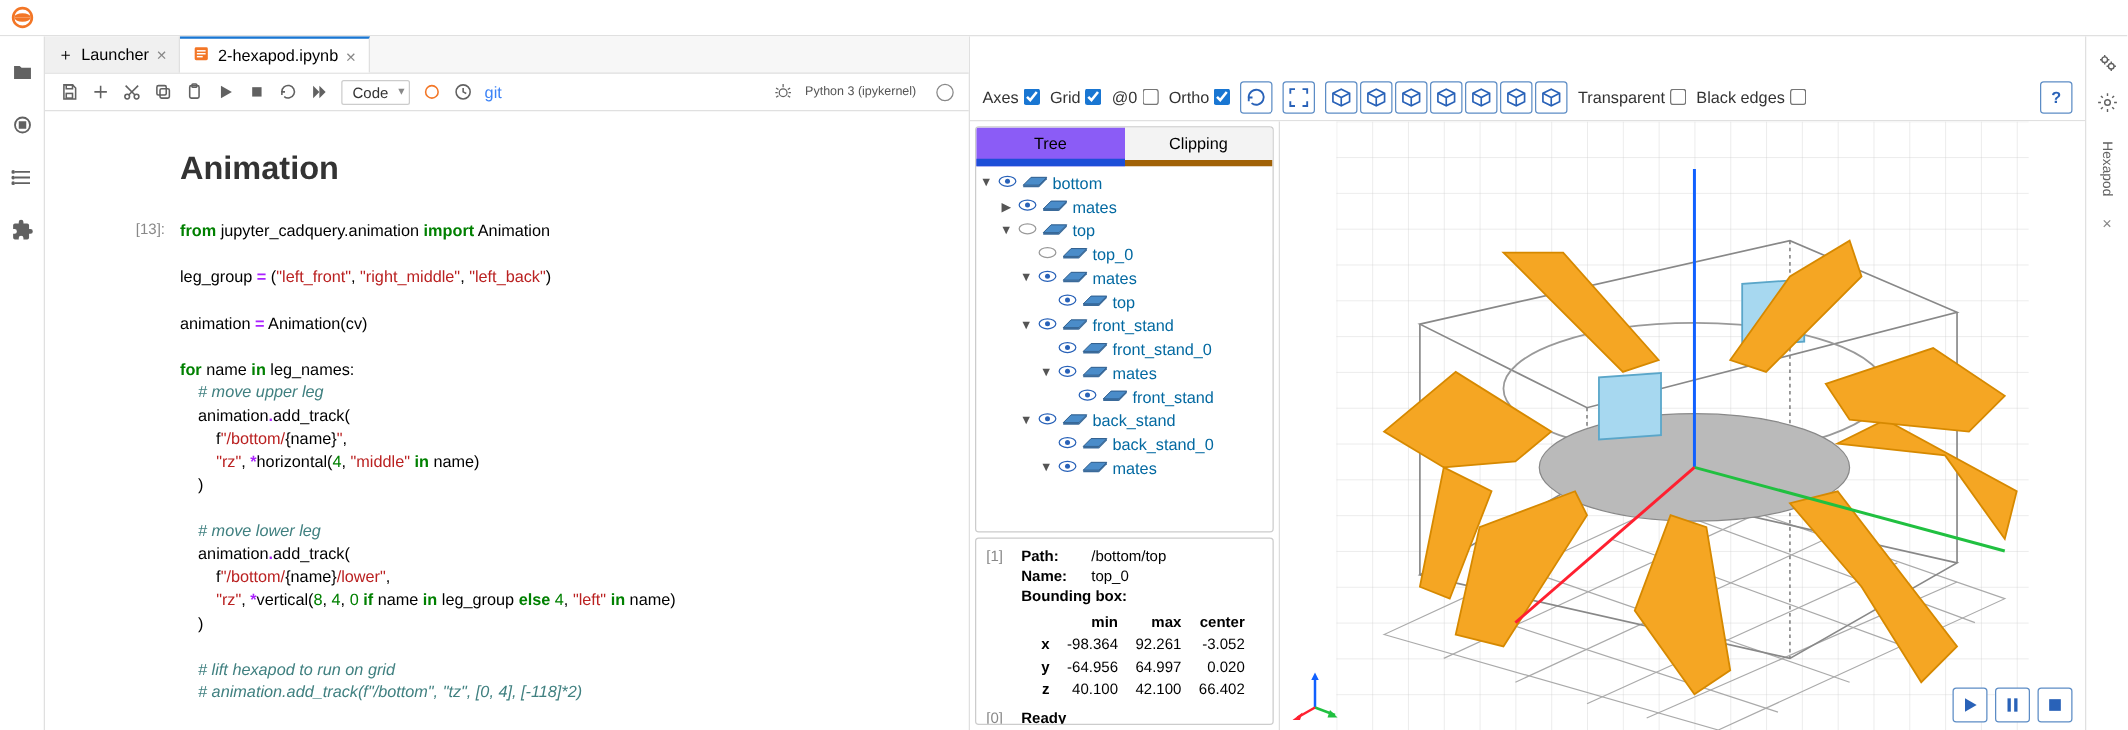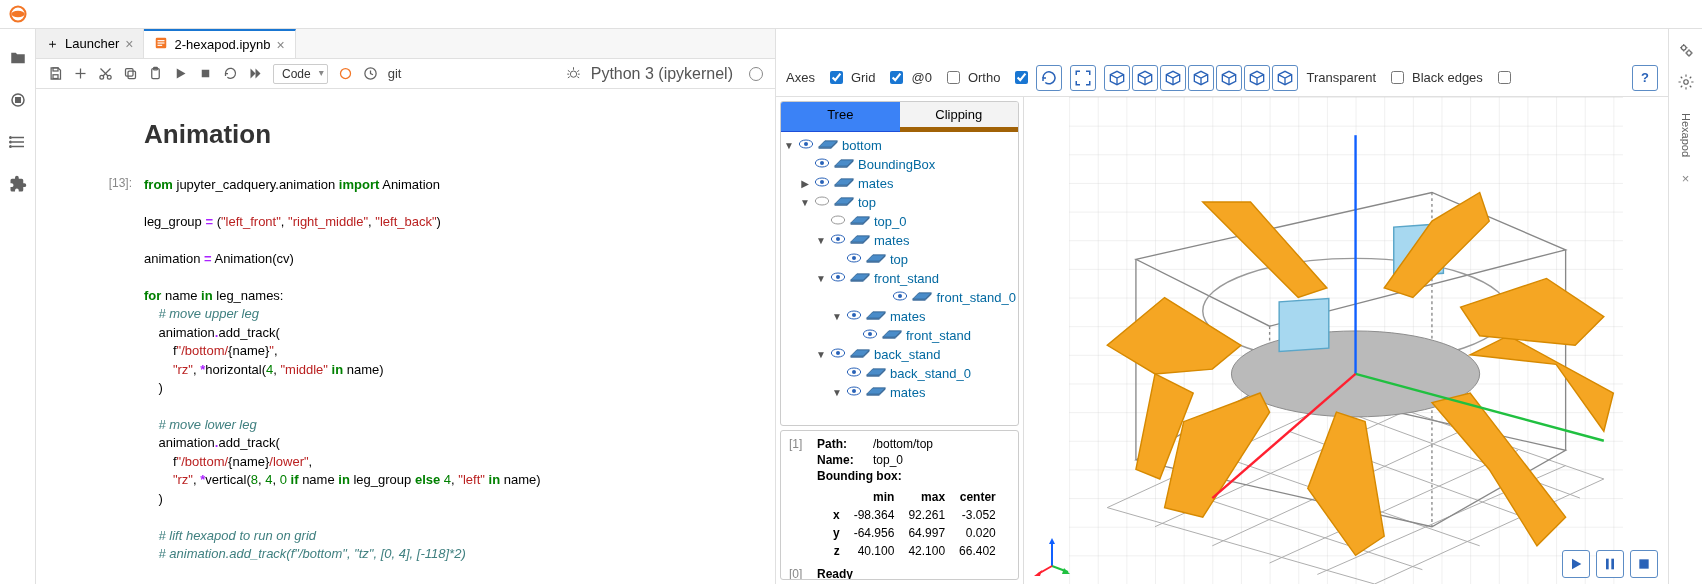--- a/index.html
+++ b/index.html
@@ -21,48 +21,48 @@
 .nbcol { width: 740px; display: flex; flex-direction: column; border-right: 1px solid #e0e0e0; }
 .tabs { height: 30px; display: flex; align-items: stretch; background: #f7f7f7; border-bottom: 1px solid #e0e0e0; font-size: 13px; }
 .tab { display: flex; align-items: center; padding: 0 10px; gap: 6px; border-right: 1px solid #e0e0e0; background: #f0f0f0; cursor: pointer; }
 .tab.active { background: #fff; border-top: 2px solid #1976d2; }
 .tab .close { color: #888; cursor: pointer; font-size: 14px; }
 .toolbar { height: 30px; display: flex; align-items: center; gap: 10px; padding: 0 12px; border-bottom: 1px solid #e0e0e0; font-size: 13px; color: #616161; }
 .tb-icon { width: 15px; height: 15px; cursor: pointer; }
 .celltype { border: 1px solid #ccc; padding: 2px 16px 2px 8px; border-radius: 2px; font-size: 12px; color: #333; background: #fff; position: relative; }
 .celltype::after { content: '▾'; position: absolute; right: 3px; top: 2px; font-size: 10px; color: #888; }
 .spacer { flex: 1; }
-.kernel-name { color: #555; font-size: 16px; margin-right: 6px; }
+.kernel-name { color: #555; font-size: 10px; margin-right: 6px; }
 .kernel-ind { width: 14px; height: 14px; border: 1.3px solid #888; border-radius: 50%; }
 
 .notebook { flex: 1; overflow: auto; padding: 30px 20px 10px 20px; }
 .md-cell { padding-left: 88px; margin-bottom: 26px; }
 .md-cell h1 { font-size: 26px; font-weight: 600; color: #333; }
 .code-cell { display: flex; font-family: Menlo, Consolas, monospace; font-size: 13px; }
 .prompt { width: 88px; text-align: right; padding-right: 12px; color: #888; font-size: 12px; }
 .code { white-space: pre; line-height: 1.42; }
 .kw { color: #008000; font-weight: bold; }
 .str { color: #BA2121; }
 .num { color: #008000; }
 .op { color: #AA22FF; font-weight: bold; }
 .cmt { color: #408080; font-style: italic; }
 
 
 .cad { flex: 1; display: flex; flex-direction: column; position: relative; }
 .cadtoolbar { height: 38px; display: flex; align-items: center; padding: 0 10px; gap: 8px; border-bottom: 1px solid #e0e0e0; font-size: 13px; margin-top: 30px; }
-.cadtoolbar label { display: flex; align-items: center; gap: 15px; color: #333; }
+.cadtoolbar label { display: flex; align-items: center; gap: 4px; color: #333; }
 .viewbtns { display: flex; gap: 2px; }
 .viewbtn { width: 26px; height: 26px; border: 1px solid #5c8cc5; border-radius: 3px; display: flex; align-items: center; justify-content: center; cursor: pointer; background: #fff; }
 
 .cadbody { flex: 1; display: flex; overflow: hidden; }
 .leftpanel { width: 248px; border-right: 1px solid #ddd; display: flex; flex-direction: column; padding: 4px; gap: 4px; }
 .panelbox { border: 1px solid #ccc; border-radius: 3px; overflow: auto; font-size: 13px; }
 .tabhdr { display: flex; }
 .tabhdr div { flex: 1; padding: 5px; text-align: center; border-bottom: 5px solid #a16207; cursor: pointer; }
-.tabhdr div.active { border-bottom: 1px solid #1d4ed8; background: #3b82f6; font-weight: 500; }
+.tabhdr div.active { border-bottom: 6px solid #1d4ed8; background: #8b5cf6; font-weight: 500; }
 .tabhdr div:not(.active) { background: #f3f3f3; }
 .tree { padding: 4px 2px; max-height: 290px; overflow: auto; }
 .treerow { display: flex; align-items: center; gap: 3px; padding: 1px 0; font-size: 13px; }
 .expander { width: 12px; text-align: center; color: #555; cursor: pointer; font-size: 10px; }
 .eye { width: 16px; height: 12px; }
 .shape { width: 22px; height: 14px; }
 .treelabel { color: #0369a1; }
 
 .info { padding: 6px 8px; font-size: 12px; height: 150px; overflow: auto; }
 .info .line { display: flex; gap: 6px; margin-bottom: 2px; }
@@ -175,21 +175,21 @@
           <polygon points="12,4 20,12 12,20"></polygon>
         </svg>
       <div class="celltype">Code</div>
       <svg class="tb-icon" viewBox="0 0 24 24" fill="none" stroke="#f37626" stroke-width="2">
           <circle cx="12" cy="12" r="8"></circle>
         </svg>
       <svg class="tb-icon" viewBox="0 0 24 24" fill="none" stroke="#616161" stroke-width="2">
           <circle cx="12" cy="12" r="9"></circle>
           <polyline points="12 7 12 12 16 14"></polyline>
         </svg>
-      <span style="color:#404040">git</span>
+      <span style="color:#3b82f6">git</span>
       <div class="spacer"></div>
       <svg class="tb-icon" viewBox="0 0 24 24" fill="none" stroke="#616161" stroke-width="1.6">
           <circle cx="12" cy="13" r="5"></circle>
           <line x1="12" y1="2" x2="12" y2="6"></line>
           <line x1="6" y1="9" x2="3" y2="7"></line>
           <line x1="18" y1="9" x2="21" y2="7"></line>
           <line x1="6" y1="17" x2="3" y2="19"></line>
           <line x1="18" y1="17" x2="21" y2="19"></line>
           <line x1="5" y1="13" x2="2" y2="13"></line>
           <line x1="19" y1="13" x2="22" y2="13"></line>
@@ -334,33 +334,20 @@
                     <circle cx="12" cy="8" r="3" fill="#2962b8"></circle>
                   </svg></span>
                 <span><svg class="shape" viewBox="0 0 28 16">
                     <path d="M2 12 L10 4 L26 4 L18 12 Z" fill="#4a8cc9" stroke="#2a5a8a"></path>
                     <path d="M2 12 L2 14 L18 14 L18 12" fill="#3a6a9a"></path>
                     <path d="M18 12 L26 4 L26 6 L18 14" fill="#3a6a9a"></path>
                   </svg></span>
                 <span class="treelabel">bottom</span>
               </div>
               <div class="treerow" style="padding-left: 16px;">
-                <span class="expander"></span>
-                <span><svg class="eye" viewBox="0 0 24 16">
-                    <ellipse cx="12" cy="8" rx="10" ry="6" fill="none" stroke="#2962b8" stroke-width="1.5"></ellipse>
-                    <circle cx="12" cy="8" r="3" fill="#2962b8"></circle>
-                  </svg></span>
-                <span><svg class="shape" viewBox="0 0 28 16">
-                    <path d="M2 12 L10 4 L26 4 L18 12 Z" fill="#4a8cc9" stroke="#2a5a8a"></path>
-                    <path d="M2 12 L2 14 L18 14 L18 12" fill="#3a6a9a"></path>
-                    <path d="M18 12 L26 4 L26 6 L18 14" fill="#3a6a9a"></path>
-                  </svg></span>
-                <span class="treelabel">BoundingBox</span>
-              </div>
-              <div class="treerow" style="padding-left: 16px;">
                 <span class="expander">▶</span>
                 <span><svg class="eye" viewBox="0 0 24 16">
                     <ellipse cx="12" cy="8" rx="10" ry="6" fill="none" stroke="#2962b8" stroke-width="1.5"></ellipse>
                     <circle cx="12" cy="8" r="3" fill="#2962b8"></circle>
                   </svg></span>
                 <span><svg class="shape" viewBox="0 0 28 16">
                     <path d="M2 12 L10 4 L26 4 L18 12 Z" fill="#4a8cc9" stroke="#2a5a8a"></path>
                     <path d="M2 12 L2 14 L18 14 L18 12" fill="#3a6a9a"></path>
                     <path d="M18 12 L26 4 L26 6 L18 14" fill="#3a6a9a"></path>
                   </svg></span>
@@ -422,21 +409,21 @@
                     <ellipse cx="12" cy="8" rx="10" ry="6" fill="none" stroke="#2962b8" stroke-width="1.5"></ellipse>
                     <circle cx="12" cy="8" r="3" fill="#2962b8"></circle>
                   </svg></span>
                 <span><svg class="shape" viewBox="0 0 28 16">
                     <path d="M2 12 L10 4 L26 4 L18 12 Z" fill="#4a8cc9" stroke="#2a5a8a"></path>
                     <path d="M2 12 L2 14 L18 14 L18 12" fill="#3a6a9a"></path>
                     <path d="M18 12 L26 4 L26 6 L18 14" fill="#3a6a9a"></path>
                   </svg></span>
                 <span class="treelabel">front_stand</span>
               </div>
-              <div class="treerow" style="padding-left: 48px; justify-content: flex-end;">
+              <div class="treerow" style="padding-left: 48px;">
                 <span class="expander"></span>
                 <span><svg class="eye" viewBox="0 0 24 16">
                     <ellipse cx="12" cy="8" rx="10" ry="6" fill="none" stroke="#2962b8" stroke-width="1.5"></ellipse>
                     <circle cx="12" cy="8" r="3" fill="#2962b8"></circle>
                   </svg></span>
                 <span><svg class="shape" viewBox="0 0 28 16">
                     <path d="M2 12 L10 4 L26 4 L18 12 Z" fill="#4a8cc9" stroke="#2a5a8a"></path>
                     <path d="M2 12 L2 14 L18 14 L18 12" fill="#3a6a9a"></path>
                     <path d="M18 12 L26 4 L26 6 L18 14" fill="#3a6a9a"></path>
                   </svg></span>

